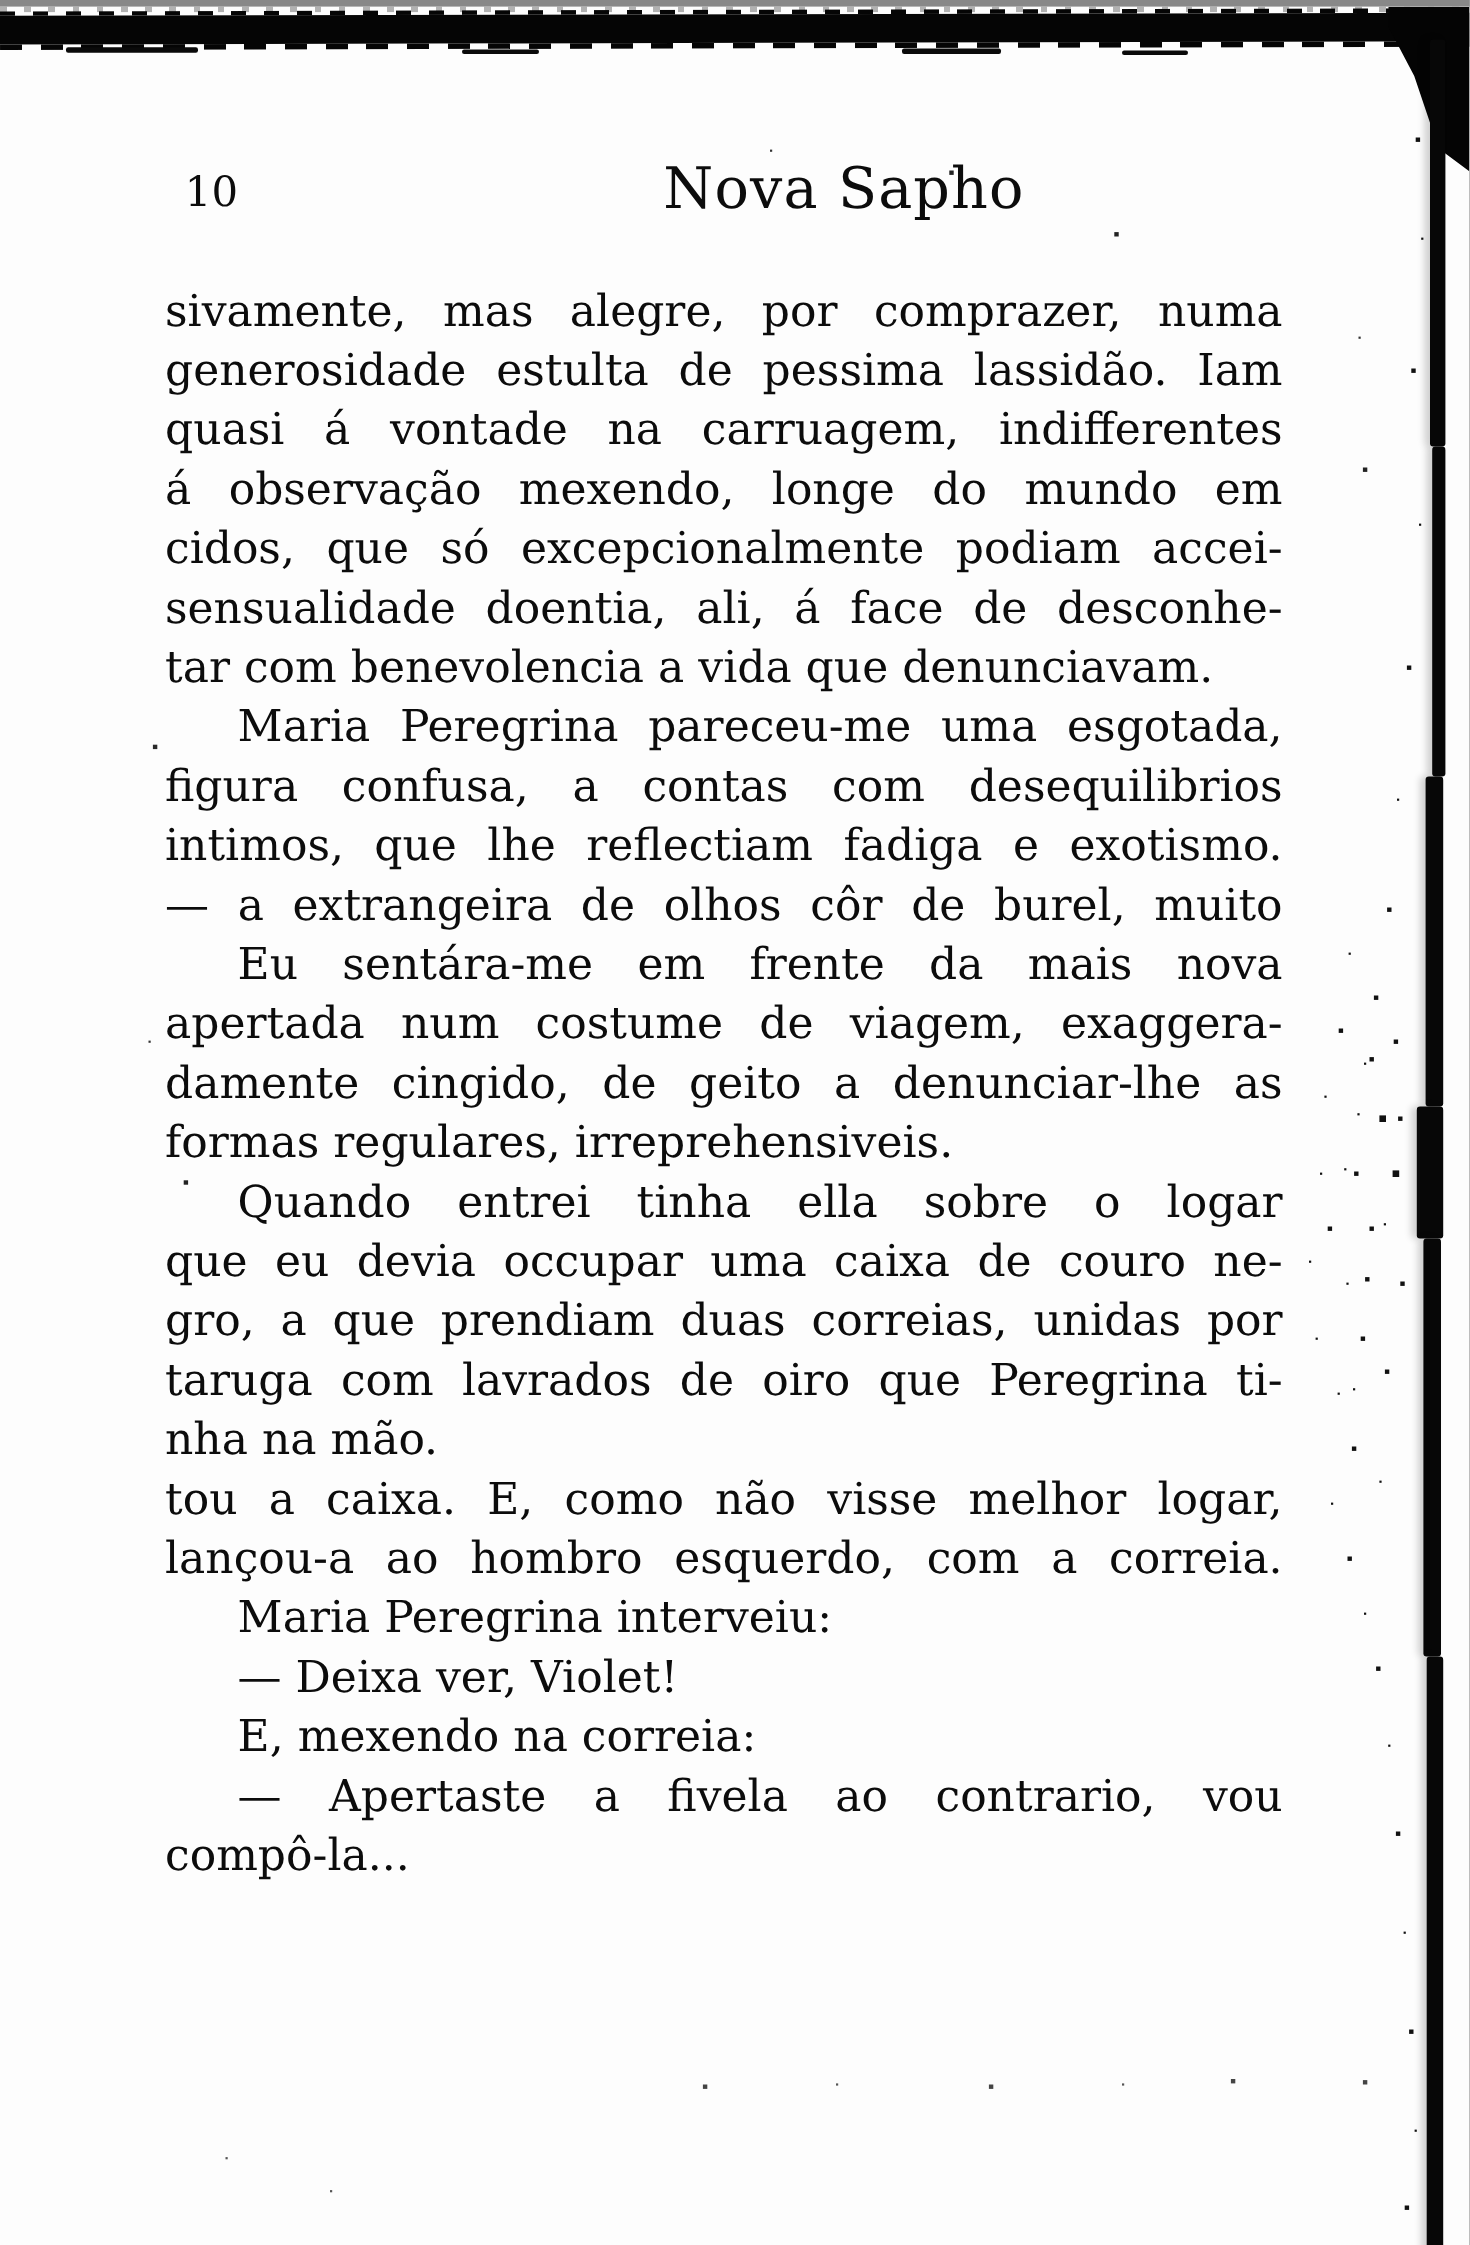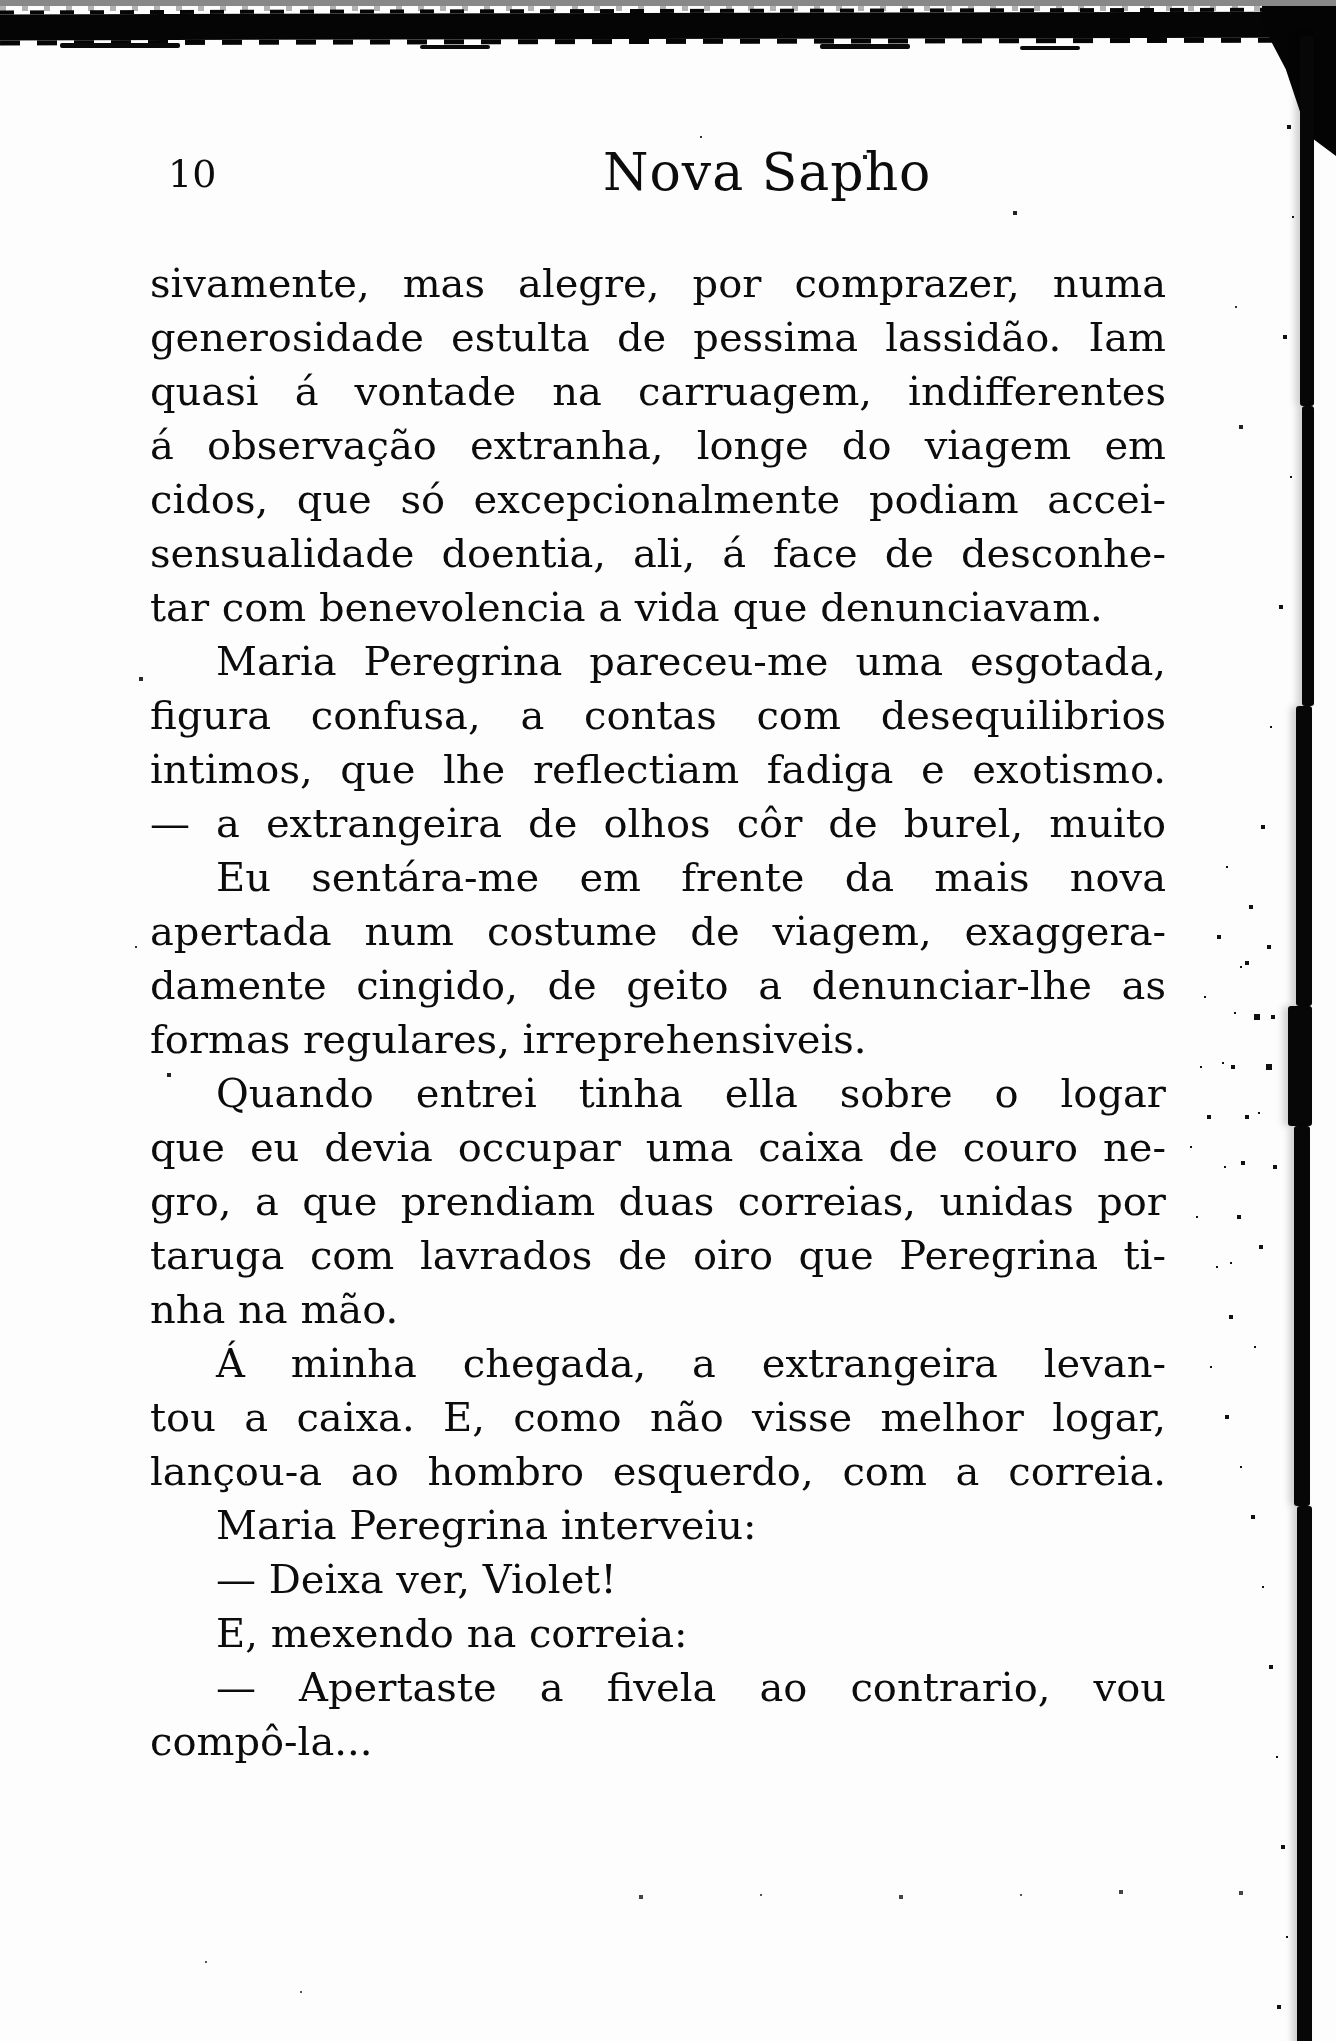--- a/index.html
+++ b/index.html
@@ -128,38 +128,37 @@
 
   <header>
     <div class="page-number">10</div>
     <div class="running-title">Nova Sapho</div>
   </header>
 
   <main class="body-text">
     <p class="ln">sivamente, mas alegre, por comprazer, numa</p>
     <p class="ln">generosidade estulta de pessima lassidão. Iam</p>
     <p class="ln">quasi á vontade na carruagem, indifferentes</p>
-    <p class="ln">á observação extranha, longe do viagem em</p>
+    <p class="ln">á observação mexendo, longe do mundo em</p>
     <p class="ln">cidos, que só excepcionalmente podiam accei-</p>
     <p class="ln">sensualidade doentia, ali, á face de desconhe-</p>
     <p class="ln end">tar com benevolencia a vida que denunciavam.</p>
     <p class="ln ind">Maria Peregrina pareceu-me uma esgotada,</p>
     <p class="ln">figura confusa, a contas com desequilibrios</p>
     <p class="ln">intimos, que lhe reflectiam fadiga e exotismo.</p>
     <p class="ln">— a extrangeira de olhos côr de burel, muito</p>
     <p class="ln ind">Eu sentára-me em frente da mais nova</p>
     <p class="ln">apertada num costume de viagem, exaggera-</p>
     <p class="ln">damente cingido, de geito a denunciar-lhe as</p>
     <p class="ln end">formas regulares, irreprehensiveis.</p>
     <p class="ln ind">Quando entrei tinha ella sobre o logar</p>
     <p class="ln">que eu devia occupar uma caixa de couro ne-</p>
     <p class="ln">gro, a que prendiam duas correias, unidas por</p>
     <p class="ln">taruga com lavrados de oiro que Peregrina ti-</p>
     <p class="ln end">nha na mão.</p>
-    <p class="ln ind">Á minha chegada, a extrangeira levan-</p>
     <p class="ln">tou a caixa. E, como não visse melhor logar,</p>
     <p class="ln">lançou-a ao hombro esquerdo, com a correia.</p>
     <p class="ln ind end">Maria Peregrina interveiu:</p>
     <p class="ln ind end">— Deixa ver, Violet!</p>
     <p class="ln ind end">E, mexendo na correia:</p>
     <p class="ln ind">— Apertaste a fivela ao contrario, vou</p>
     <p class="ln end">compô-la...</p>
   </main>
 
 </div>

